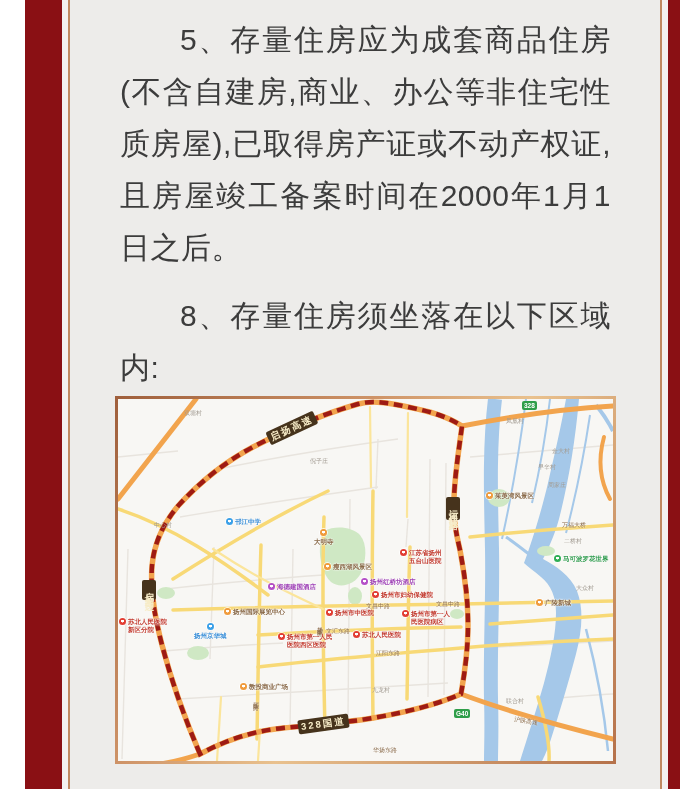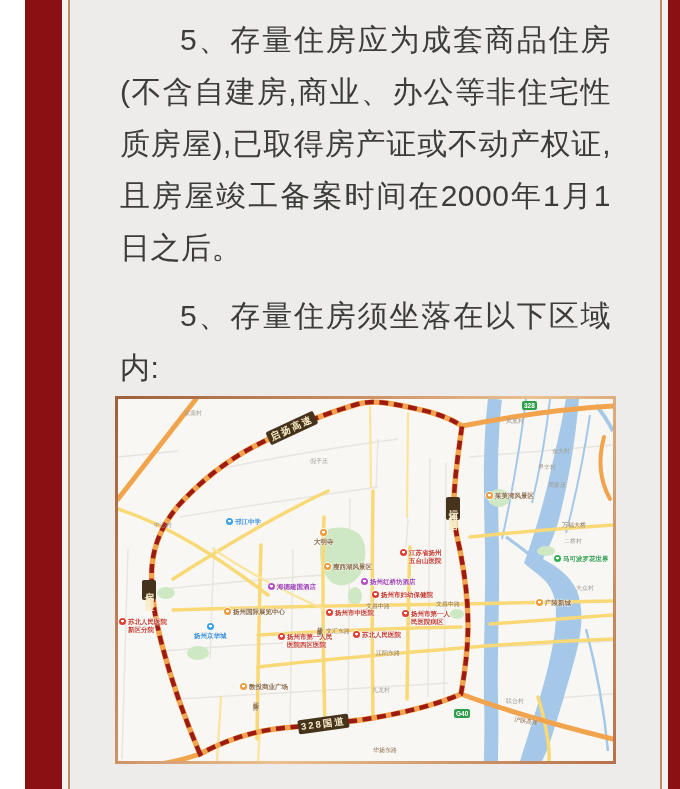--- a/index.html
+++ b/index.html
@@ -54,21 +54,21 @@
 <div class="page">
   <div class="sidebar left"></div>
   <div class="sidebar right"></div>
   <div class="edgegap left"></div>
   <div class="edgegap right"></div>
   <div class="pinstripe left"></div>
   <div class="pinstripe right"></div>
 
   <div class="text-wrap">
     <p class="para p1">5、存量住房应为成套商品住房(不含自建房,商业、办公等非住宅性质房屋),已取得房产证或不动产权证,且房屋竣工备案时间在2000年1月1日之后。</p>
-    <p class="para p2">5、存量住房须坐落在以下区域内:</p>
+    <p class="para p2">8、存量住房须坐落在以下区域内:</p>
     <p class="para">北至启扬高速、西至启扬高速、南至328国道、东至运河快速路,详见附图:</p>
   </div>
 
   <div class="map-frame">
     <div class="map-inner">
       <svg width="495" height="362" viewBox="0 0 495 362">
 
         <g stroke="#e8e4de" stroke-width="1.4" fill="none">
           <path d="M62,118 C120,108 190,98 260,88"></path>
           <path d="M100,70 C160,58 220,48 280,40"></path>

